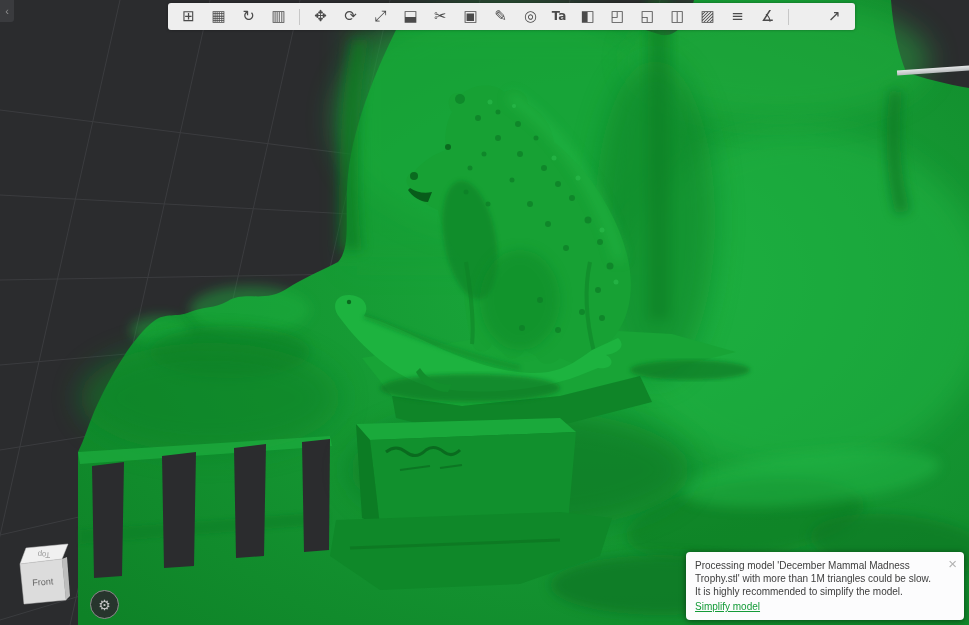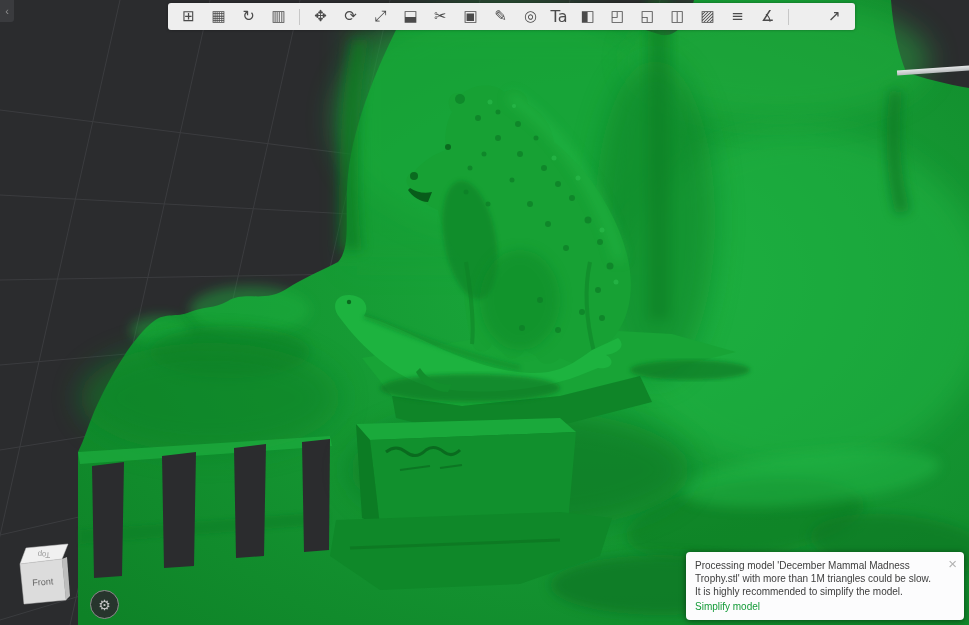--- a/index.html
+++ b/index.html
@@ -11,21 +11,21 @@
   #scene{position:absolute;inset:0;}
   .gridline{stroke:var(--grid-line,#3b3c3f);stroke-width:1;}
 
   
   .toolbar{position:absolute;left:168px;top:3px;height:27px;display:flex;align-items:center;
            gap:3px;padding:0 7px;background:var(--toolbar-bg,#eeeeee);border-radius:3px;
            box-shadow:0 0 3px rgba(0,0,0,.35);}
   .tb{width:27px;height:23px;border:none;background:transparent;color:#4b4b4b;
       font-family:"DejaVu Sans",sans-serif;font-size:15px;line-height:23px;padding:0;
       cursor:pointer;border-radius:3px;}
-  .tb.text{font-size:16px;font-weight:normal;width:24px;}
+  .tb.text{font-size:12px;font-weight:bold;width:24px;}
   .tb-sep{width:1px;height:16px;background:#c7c7c7;margin:0 4px;}
   .tb-gap{width:22px;}
 
   
   .panel-toggle{position:absolute;left:0;top:0;width:14px;height:22px;background:#3a3b3e;
                 color:#8f8f8f;font-size:11px;display:flex;align-items:center;justify-content:center;
                 cursor:pointer;border-bottom-right-radius:3px;}
 
   
   .plate-edge{position:absolute;left:897px;top:68px;width:75px;height:5px;
@@ -37,21 +37,21 @@
               background:rgba(42,44,46,.9);border:1.5px solid #8d8d8d;color:#c4c4c4;
               display:flex;align-items:center;justify-content:center;
               font-family:"DejaVu Sans",sans-serif;font-size:14px;cursor:pointer;}
 
   
   .toast{position:absolute;right:5px;bottom:5px;width:243px;background:#fcfcfd;border-radius:4px;
          box-shadow:0 1px 6px rgba(0,0,0,.5);padding:7px 26px 7px 9px;
          font-size:10px;line-height:1.3;color:#3d3d3d;}
   .toast-close{position:absolute;top:2px;right:7px;color:#b2b2b2;font-size:15px;cursor:pointer;}
   .toast-link{display:inline-block;margin-top:2px;color:var(--link-green,#149b38);
-              cursor:pointer;}
+              text-decoration:underline;cursor:pointer;}
 </style>
 </head>
 <body>
 
 <div id="app">
 
   <svg id="scene" viewBox="0 0 969 625" width="969" height="625">
     <defs>
       <filter id="f2">
           <feGaussianBlur stdDeviation="2"></feGaussianBlur>

